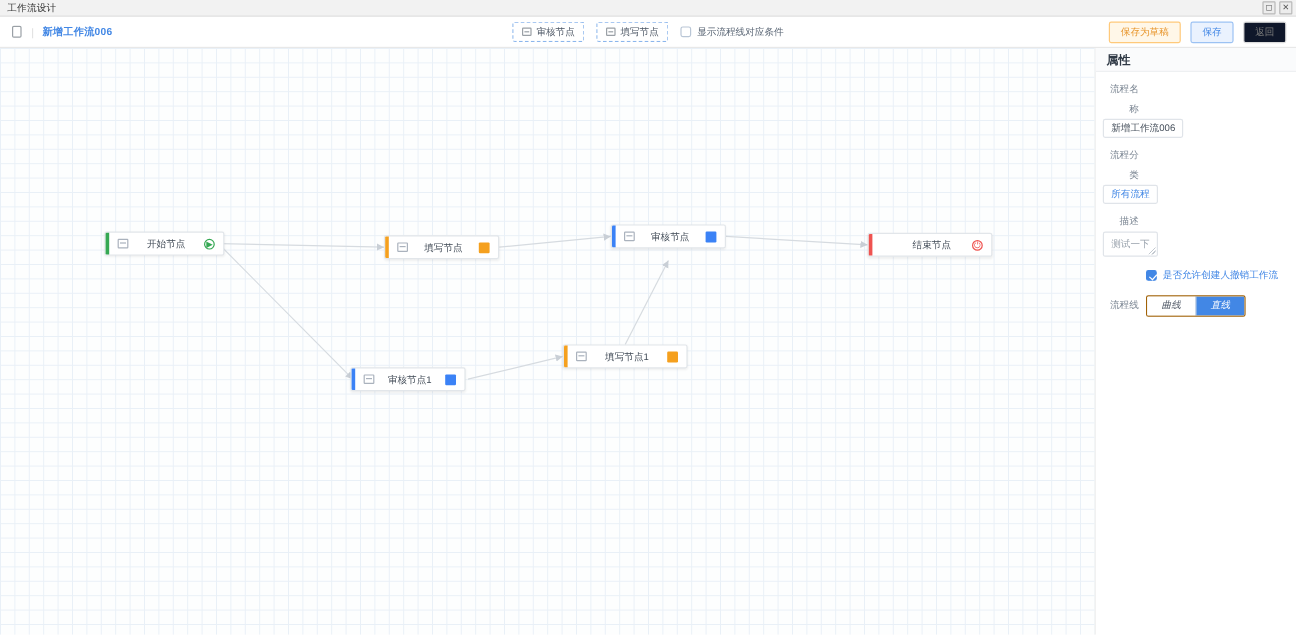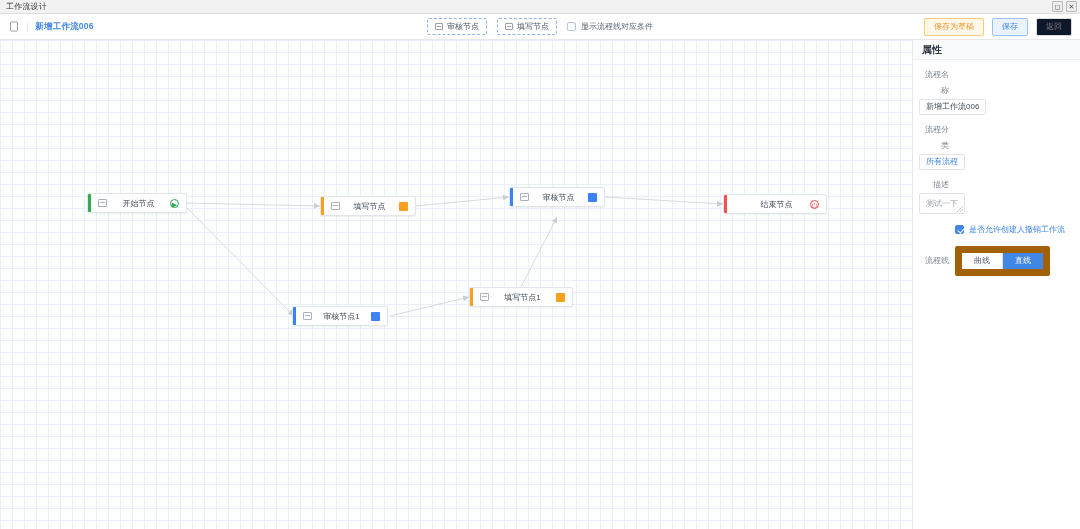--- a/index.html
+++ b/index.html
@@ -223,21 +223,21 @@
   .chk-on::after {
     content: ""; position: absolute;
     left: 2.5px; top: .5px; width: 2.5px; height: 5px;
     border: solid #fff; border-width: 0 1.3px 1.3px 0;
     transform: rotate(42deg);
   }
   .panel-chk .t { font-size: 8px; color: #4287e5; white-space: nowrap; }
 
   .seg-row { display: flex; align-items: center; padding: 11px 9px 0 6px; }
   .seg {
-    display: flex; border: 7px solid #a16207; border-radius: 2px; overflow: hidden;
+    display: flex; border: 1px solid #a16207; border-radius: 2px; overflow: hidden; font-style: italic;
   }
   .seg-item {
     padding: 0 12px; height: 16px; line-height: 16px;
     font-size: 8px; color: #4d5664; background: #fff; cursor: pointer;
   }
   .seg-item.active { background: #4287e5; color: #fff; }
   .seg-item + .seg-item { border-left: 1px solid #dfe3e8; }
 </style>
 </head>
 <body>

